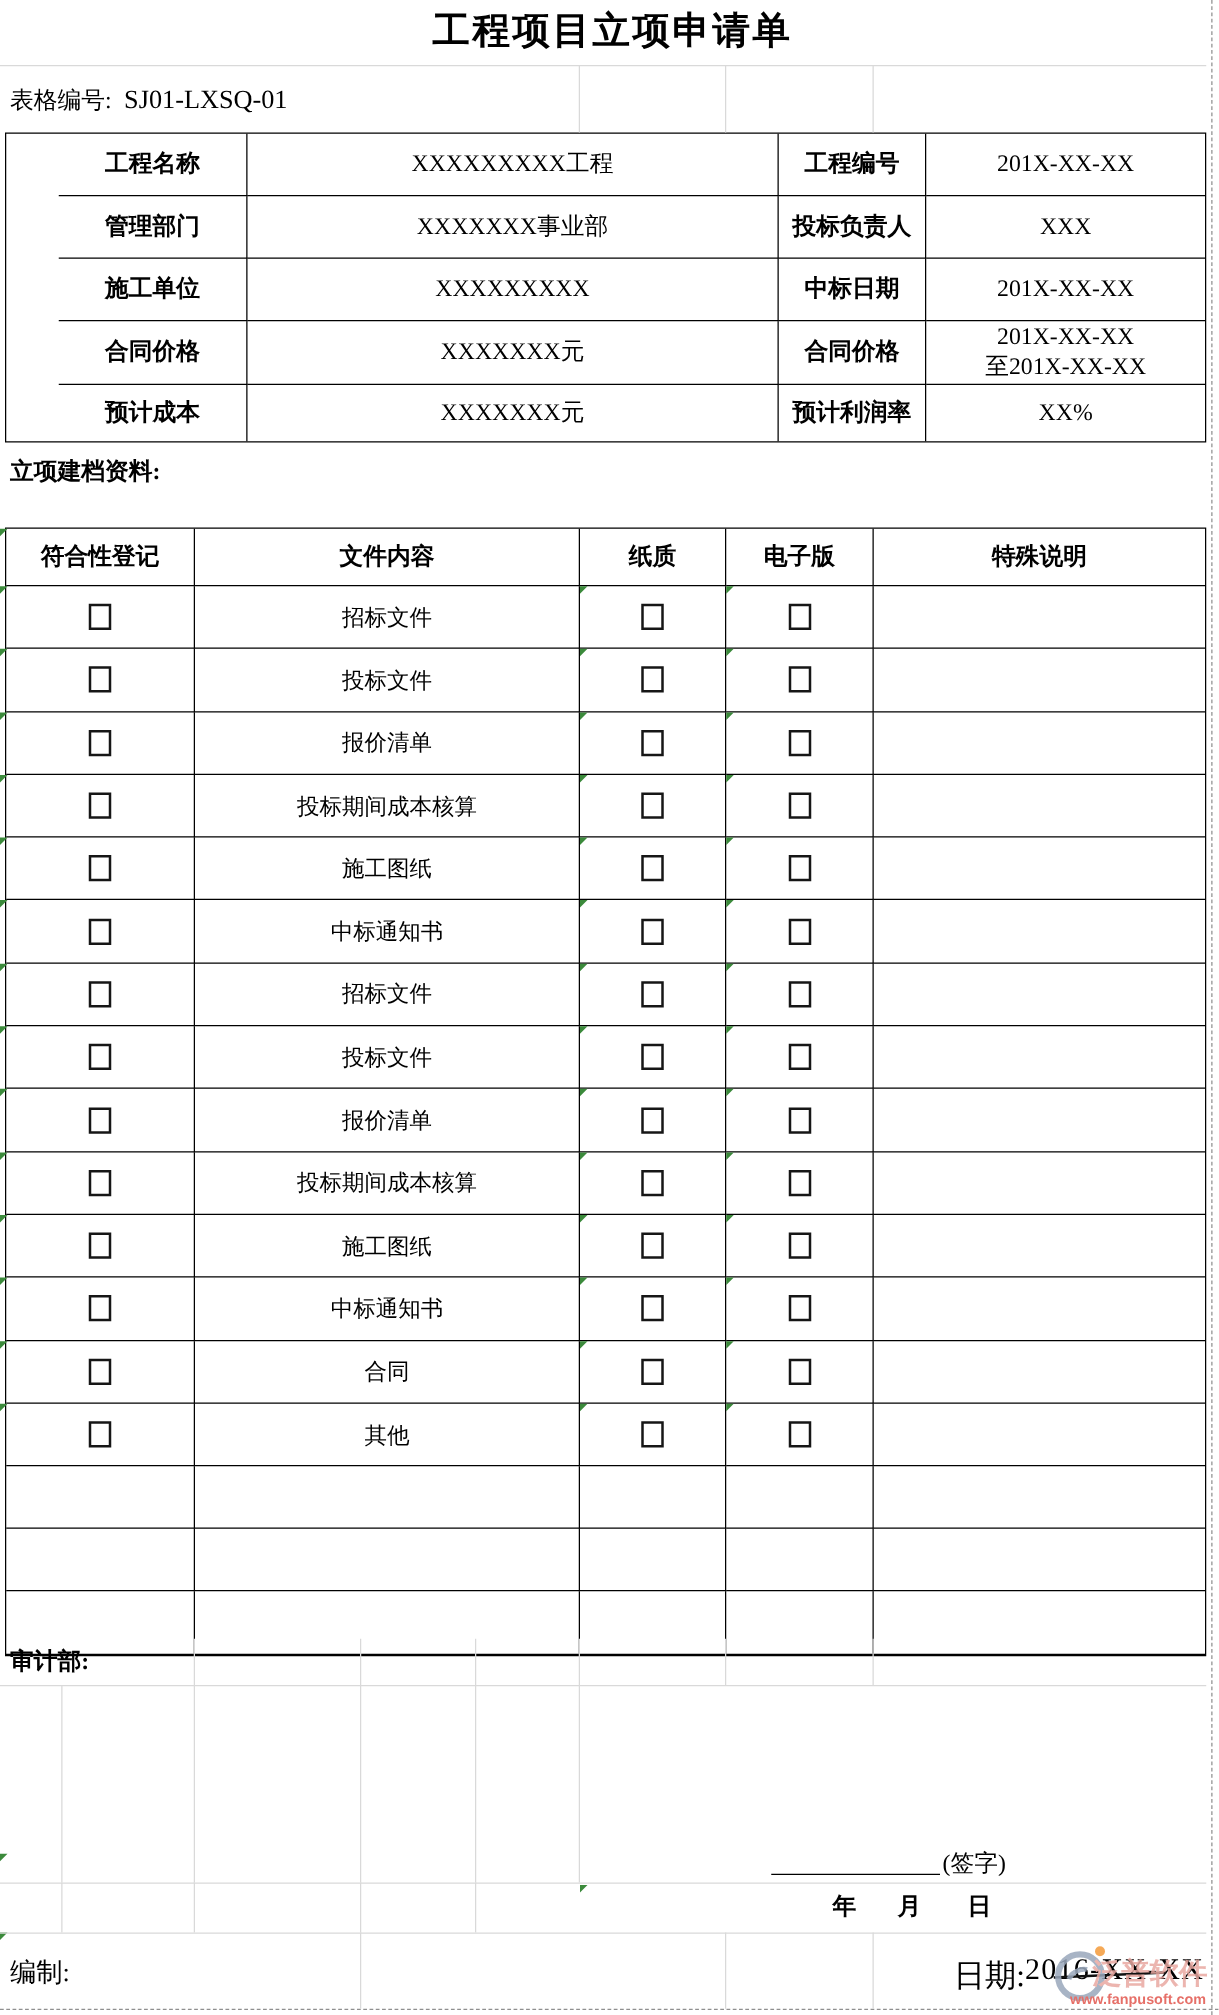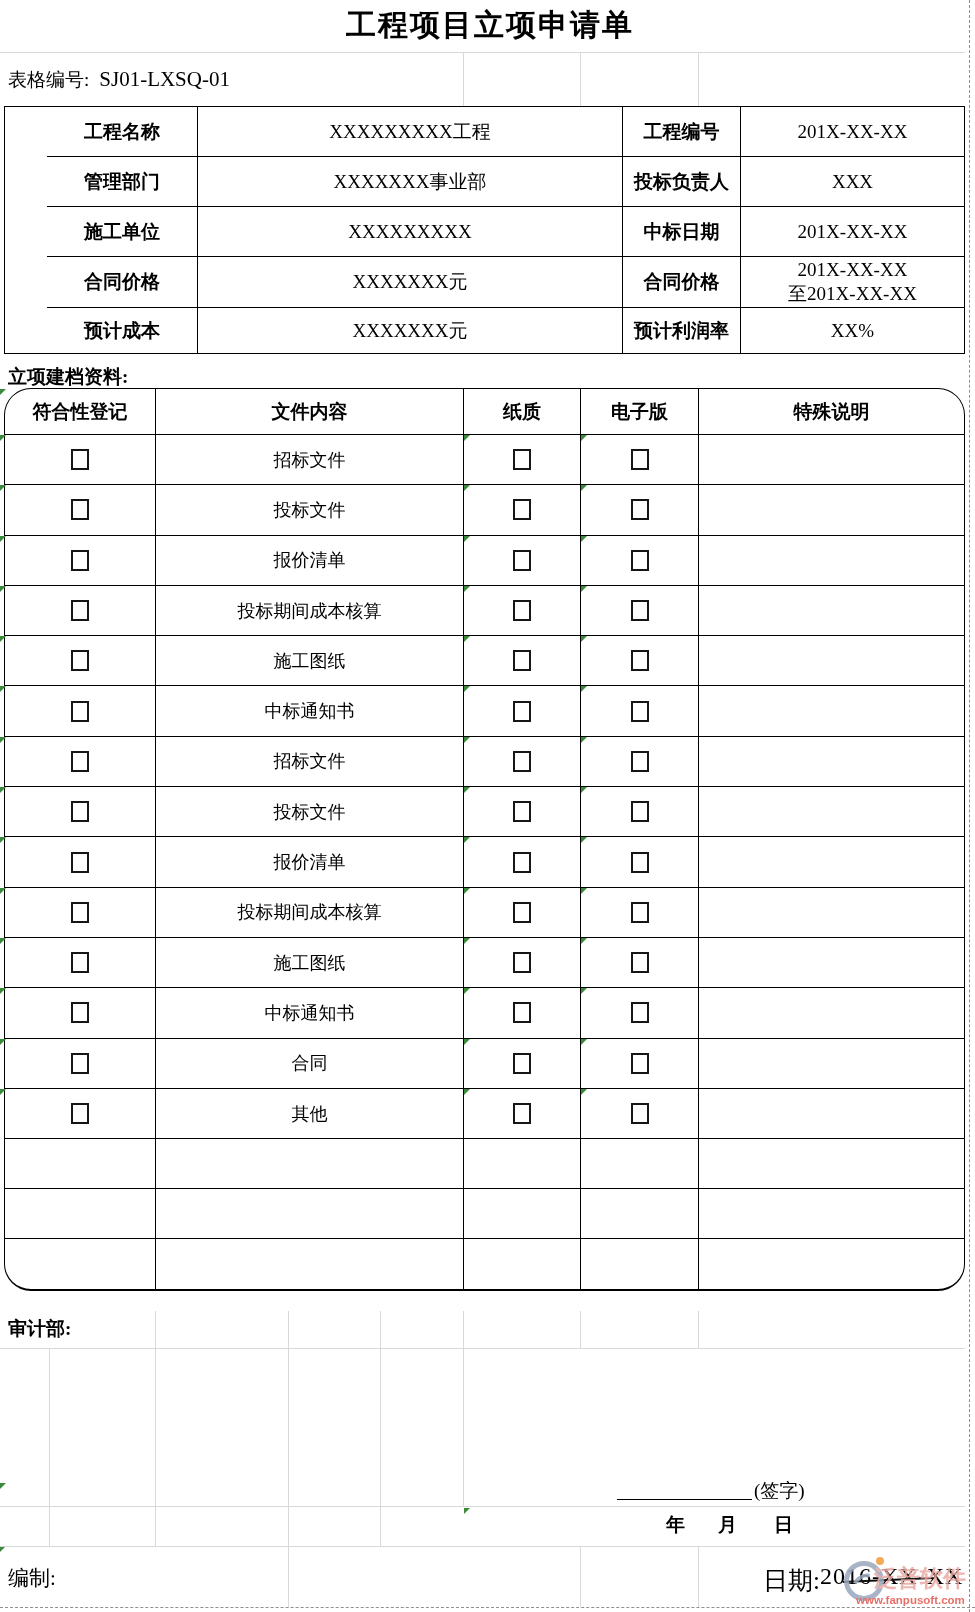--- a/index.html
+++ b/index.html
@@ -16,22 +16,22 @@
   .audit-label{left:8px;top:1316px;font-size:19px;font-weight:bold;}
   .prepared-label{left:8px;top:1564px;font-size:21px;}
   .date-label{left:763px;top:1564px;font-size:25px;}
   .date-value{left:820px;top:1563px;font-size:24px;letter-spacing:1px;}
   .sign-label{left:754px;top:1478px;font-size:19px;}
   .ymd{top:1512px;font-size:19px;font-weight:bold;}
 
   
   .tbl{position:absolute;left:4px;width:961px;display:grid;border:1px solid #000;box-sizing:border-box;background:#fff;}
   #info-table{top:106px;grid-template-columns:151px 425px 118px 1fr;grid-template-rows:50px 50px 50px 51px 45px;padding-left:42px;}
-  #doc-table{top:388px;grid-template-columns:151px 308px 117px 118px 1fr;
-             grid-template-rows:46px repeat(14,50.3px) repeat(3,50px);border-bottom-width:2.5px;border-radius:27px;}
+  #doc-table{top:422px;grid-template-columns:151px 308px 117px 118px 1fr;
+             grid-template-rows:46px repeat(14,50.3px) repeat(3,50px);border-bottom-width:2.5px;}
   .cell{position:relative;display:flex;flex-direction:column;align-items:center;justify-content:center;
         border-right:1px solid #000;border-bottom:1px solid #000;font-size:19px;line-height:24px;overflow:visible;}
   .cell.nr{border-right:none;}
   .cell.nb{border-bottom:none;}
   .cell.b{font-weight:bold;}
   .cell.doc{font-size:18px;}
 
   
   .cbx{display:inline-block;width:14px;height:17px;border:2px solid #161616;background:transparent;}
 

